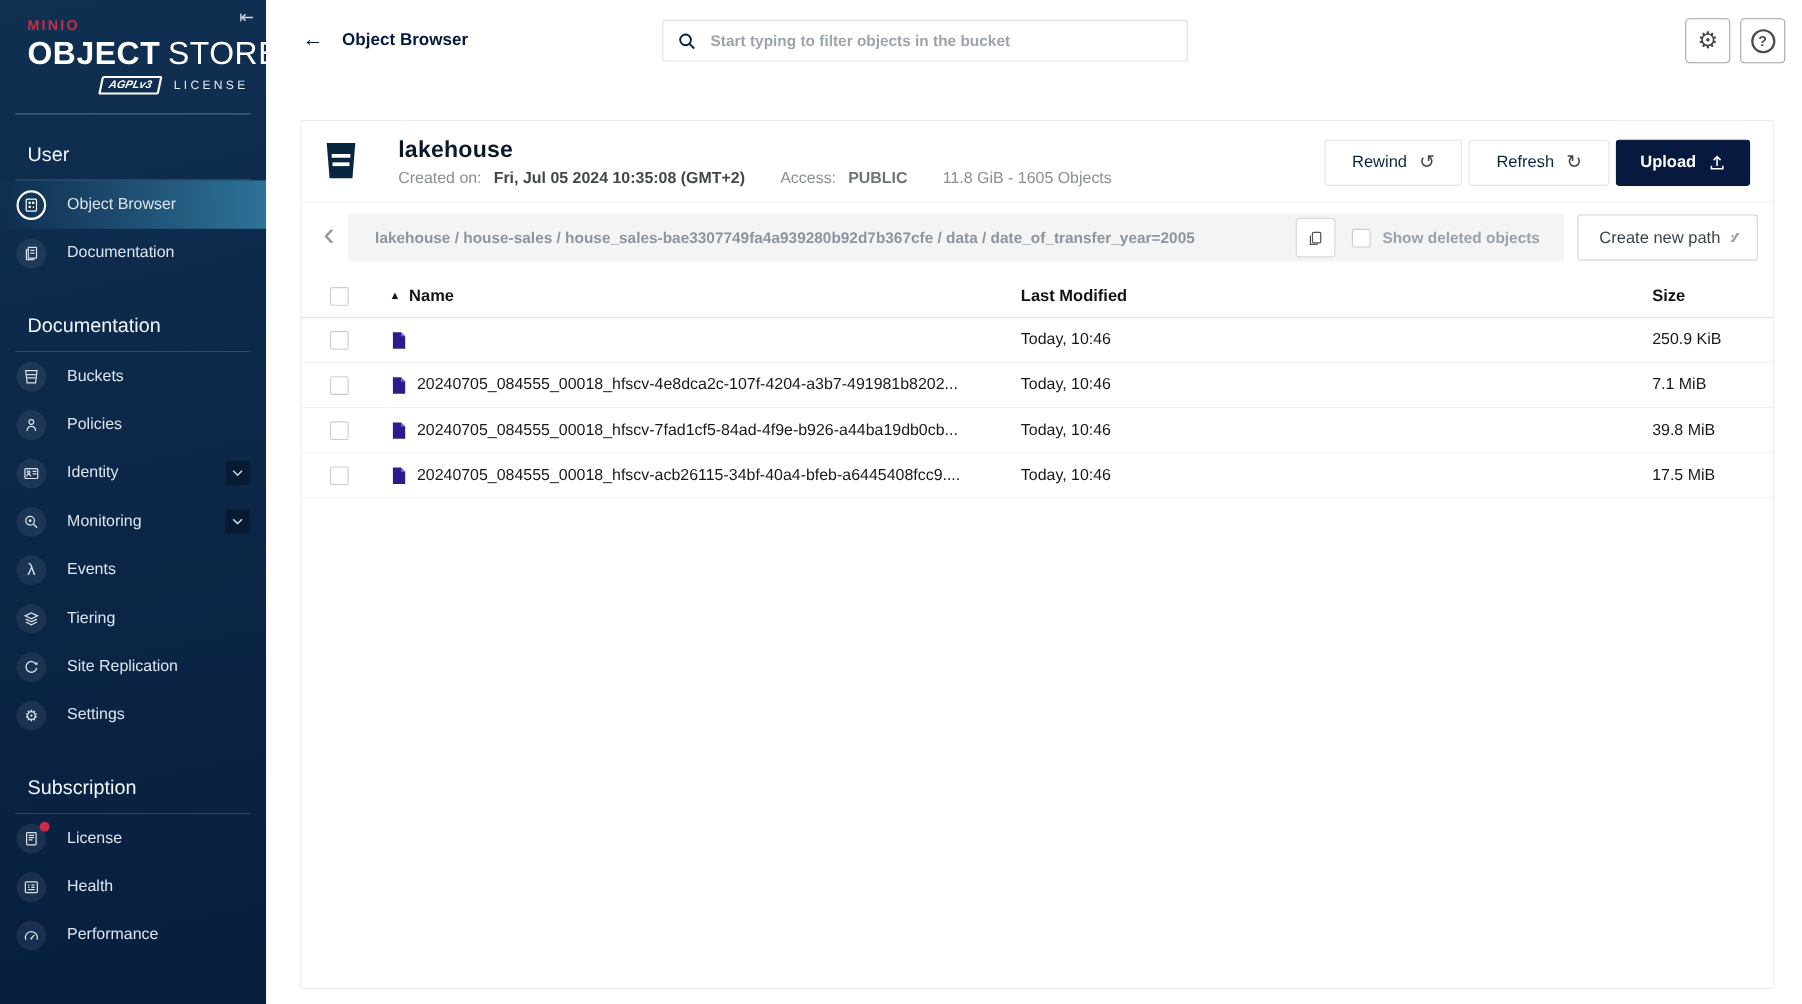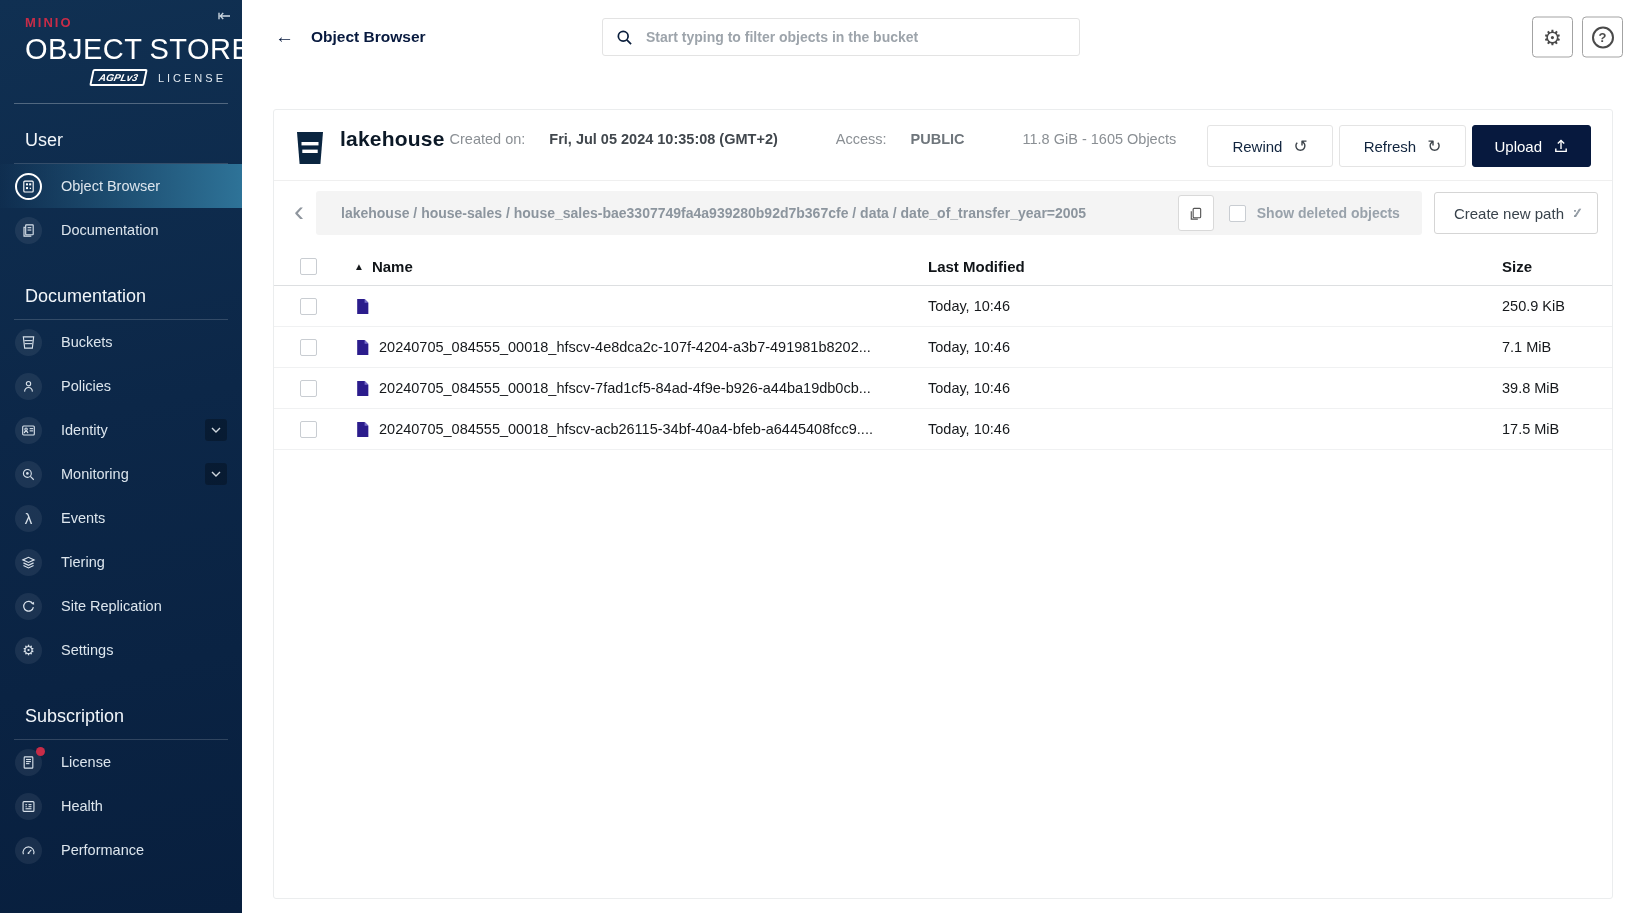--- a/index.html
+++ b/index.html
@@ -13,21 +13,21 @@
   
   .sidebar {
     width:242px; min-width:242px; height:913px; position:relative;
     background:linear-gradient(168deg,#103052 0%,#0C2748 45%,#081F3E 100%);
     color:#E2EAF1; overflow:hidden;
   }
   .collapse-btn { position:absolute; top:6px; right:11px; font-size:16px; color:#C9D4DE; cursor:pointer; }
   .logo { padding:15px 0 0 25px; }
   .brand { color:#C72C48; font-weight:700; font-size:13px; letter-spacing:2px; }
   .product { color:#fff; font-size:29px; margin-top:3px; letter-spacing:0.5px; white-space:nowrap; }
-  .product .pb { font-weight:400; }
+  .product .pb { font-weight:700; }
   .product .pl { font-weight:300; margin-left:7px; }
   .licrow { display:flex; align-items:center; gap:12px; margin:3px 0 0 66px; }
   .agpl { border:2px solid #fff; transform:skewX(-12deg); font-style:italic; font-weight:700;
           font-size:10px; padding:1px 6px; border-radius:2px; color:#fff; }
   .licl { letter-spacing:3px; font-size:11px; color:#E2EAF1; }
   .logo-div { border-top:1px solid rgba(255,255,255,0.28); margin:17px 14px 0 14px; }
 
   .nav-section { margin-top:26px; }
   .nav-section + .nav-section { margin-top:34px; }
   .nav-title { margin:0 14px; padding:0 0 12px 11px; font-size:18px; color:#F2F6FA;
@@ -68,31 +68,31 @@
   .help-circle { width:22px; height:22px; border:2px solid #4A4A4A; border-radius:50%;
                  display:flex; align-items:center; justify-content:center;
                  font-size:13px; font-weight:700; color:#4A4A4A; }
 
   .panel { position:absolute; top:109px; left:31px; width:1340px; height:790px;
            border:1px solid #EBEDEE; border-radius:3px; background:#fff; }
 
   .panel-head { display:flex; align-items:center; justify-content:space-between;
                 padding:15px 21px 13px 21px; }
   .bucket-info { display:flex; align-items:flex-start; gap:15px; }
-  .bucket-meta-block { display:flex; flex-direction:row; gap:5px; }
+  .bucket-meta-block { display:flex; flex-direction:column; gap:5px;margin-left:22px; }
   .bucket-title { font-size:21px; font-weight:700; color:#0B1826; letter-spacing:0.2px; }
-  .bucket-meta { display:flex; align-items:center; gap:24px; font-size:14.5px; color:#8A8F94; }
+  .bucket-meta { display:flex; align-items:center; gap:11px; font-size:14.5px; color:#8A8F94; }
   .bucket-meta .strong { font-weight:700; color:#41474D; }
   .bucket-meta .spacer { width:10px; }
   .head-actions { display:flex; align-items:center; gap:6px; }
   .btn { height:42px; padding:0 24px; border:1px solid #E4E4E4; border-radius:3px; background:#fff;
          color:#10243E; font-size:15px; display:flex; align-items:center; gap:11px; cursor:pointer;
          font-family:inherit; }
   .btn .bic { font-size:17px; color:#3E454C; line-height:1; }
-  .btn.primary { background:#07193E; border-color:#07193E; color:#fff; padding:0 21px; }
+  .btn.primary { background:#07193E; border-color:#07193E; color:#fff; padding:0 21px;font-weight:bold; }
 
   .panel-divider { border-top:1px solid #EFEFEF; }
 
   .crumb-row { display:flex; align-items:center; gap:12px; padding:10px 14px 10px 20px; }
   .crumb-back { font-size:30px; color:#8F969E; line-height:0.8; cursor:pointer; font-weight:300;
                 padding-bottom:4px; }
   .crumb-box { flex:1; background:#F4F4F4; border-radius:3px; height:44px; display:flex;
                align-items:center; gap:15px; padding:0 12px 0 25px; min-width:0; }
   .crumb-path { flex:1; font-size:14px; font-weight:700; color:#8C959E; white-space:nowrap;
                 overflow:hidden; }

